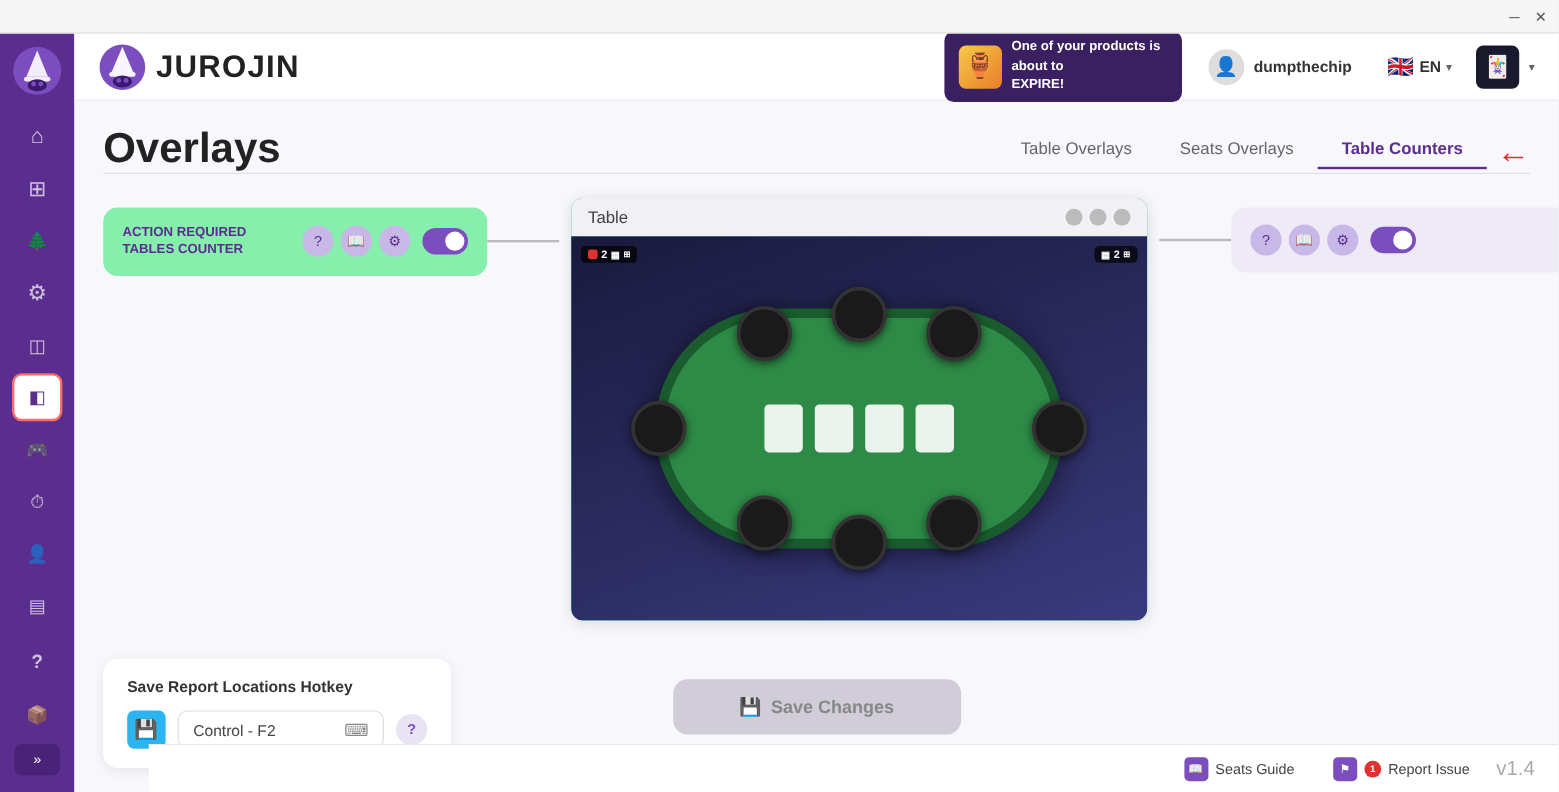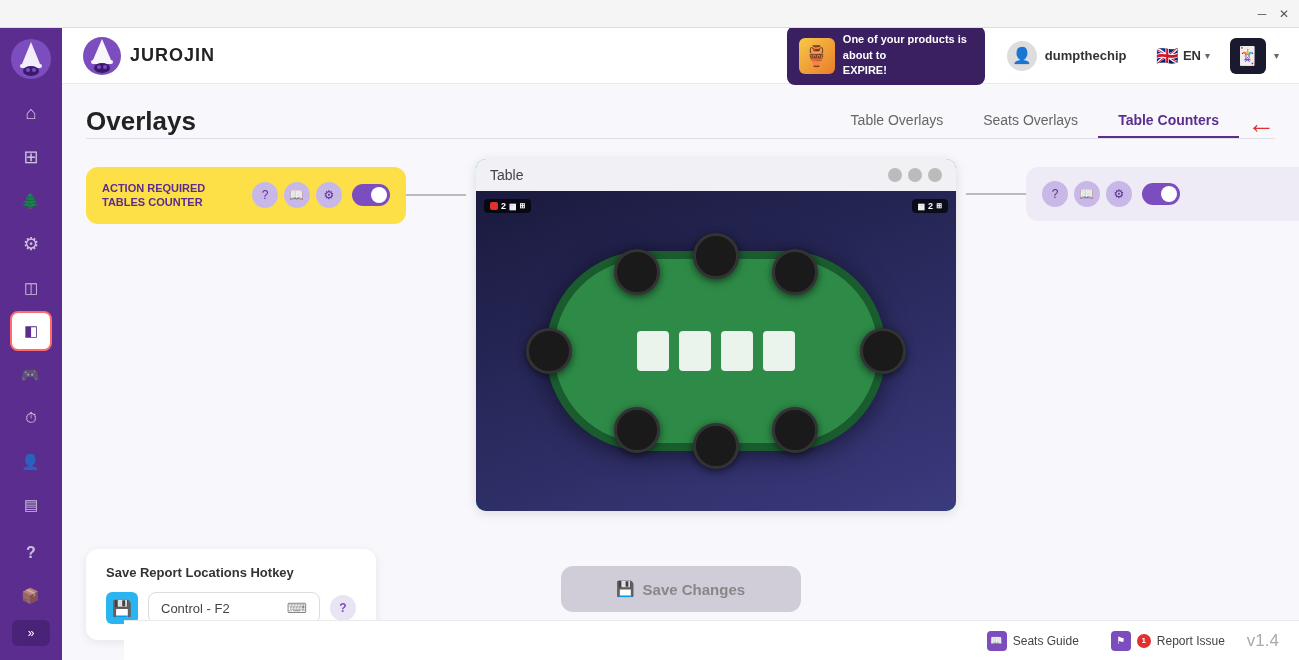--- a/index.html
+++ b/index.html
@@ -117,21 +117,21 @@
       display: flex;
       align-items: center;
       gap: 8px;
       margin-right: auto;
     }
     .top-bar-logo .logo-icon {
       width: 40px;
       height: 40px;
     }
     .top-bar-logo .logo-text {
-      font-size: 18px;
+      font-size: 26px;
       font-weight: 700;
       color: #222;
       text-transform: uppercase;
       letter-spacing: 1px;
     }
     .expire-banner {
       background: #3a2060;
       border-radius: 8px;
       display: flex;
       align-items: center;
@@ -218,21 +218,21 @@
       overflow: hidden;
     }
 
     
     .page-header {
       display: flex;
       align-items: center;
       margin-bottom: 0;
     }
     .page-title {
-      font-size: 26px;
+      font-size: 35px;
       font-weight: 700;
       color: #222;
       margin-right: auto;
     }
     .tabs {
       display: flex;
       gap: 0;
       align-items: flex-end;
     }
     .tab {
@@ -264,21 +264,21 @@
     
     .main-area {
       display: flex;
       gap: 0;
       align-items: flex-start;
       flex: 1;
     }
 
     
     .counter-widget {
-      background: #fde047;
+      background: #86efac;
       border-radius: 12px;
       padding: 14px 16px;
       display: flex;
       align-items: center;
       gap: 10px;
       width: 320px;
       justify-content: center;
     }
     .counter-label {
       font-size: 11px;

